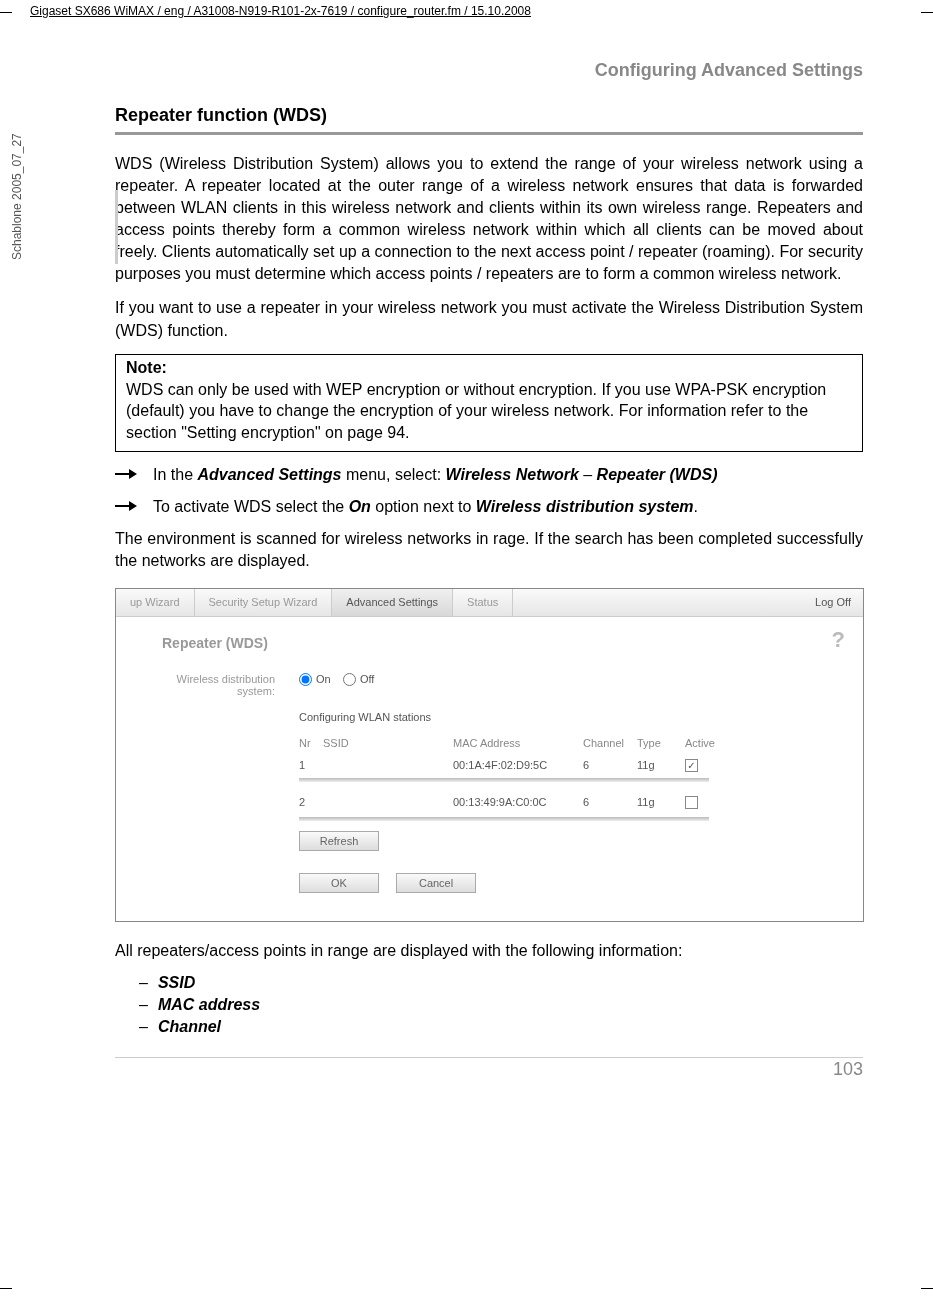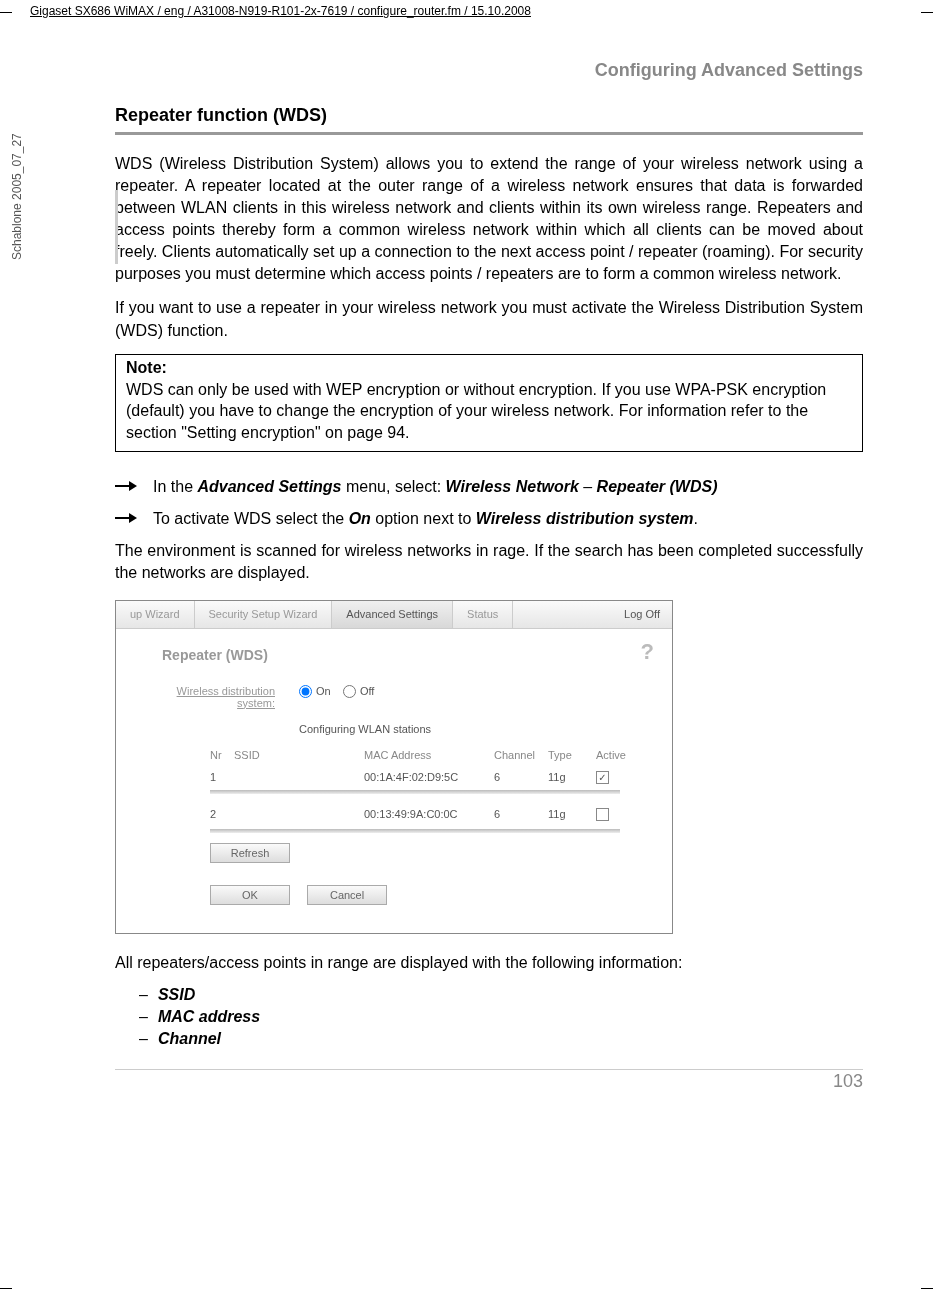--- a/index.html
+++ b/index.html
@@ -64,21 +64,21 @@
     .body-text {
       font-size: 16px;
       line-height: 1.38;
       color: #000;
       margin-bottom: 12px;
       text-align: justify;
     }
     .note-box {
       border: 1px solid #000;
       padding: 4px 24px 8px 10px;
-      margin-bottom: 24px;
+      margin-bottom: 12px;
     }
     .note-label {
       font-weight: bold;
       font-size: 16px;
       margin-bottom: 2px;
     }
     .note-text {
       font-size: 16px;
       line-height: 1.35;
     }
@@ -90,21 +90,21 @@
       line-height: 1.35;
       gap: 8px;
     }
     .arrow-icon {
       flex-shrink: 0;
       margin-right: 8px;
       margin-top: 4px;
     }
     .bolditalic { font-weight: bold; font-style: italic; }
     .screenshot {
-      width: 558px;
+      width: 749px;
       border: 1px solid #888;
       background: #fff;
       font-size: 11px;
       color: #666;
       margin: 16px 0 18px 0;
     }
     .ss-tabs {
       display: flex;
       height: 28px;
       background: linear-gradient(#fafafa, #e6e6e6);
@@ -149,21 +149,20 @@
     }
     .ss-row {
       display: flex;
       margin-bottom: 14px;
     }
     .ss-label {
       width: 155px;
       text-align: right;
       padding-right: 24px;
       color: #999;
-      text-decoration: underline;
     }
     .ss-field {
       flex: 1;
       color: #555;
     }
     .ss-radio { margin: 0 4px 0 0; vertical-align: middle; }
     .ss-table-head {
       display: flex;
       font-weight: normal;
       color: #888;

